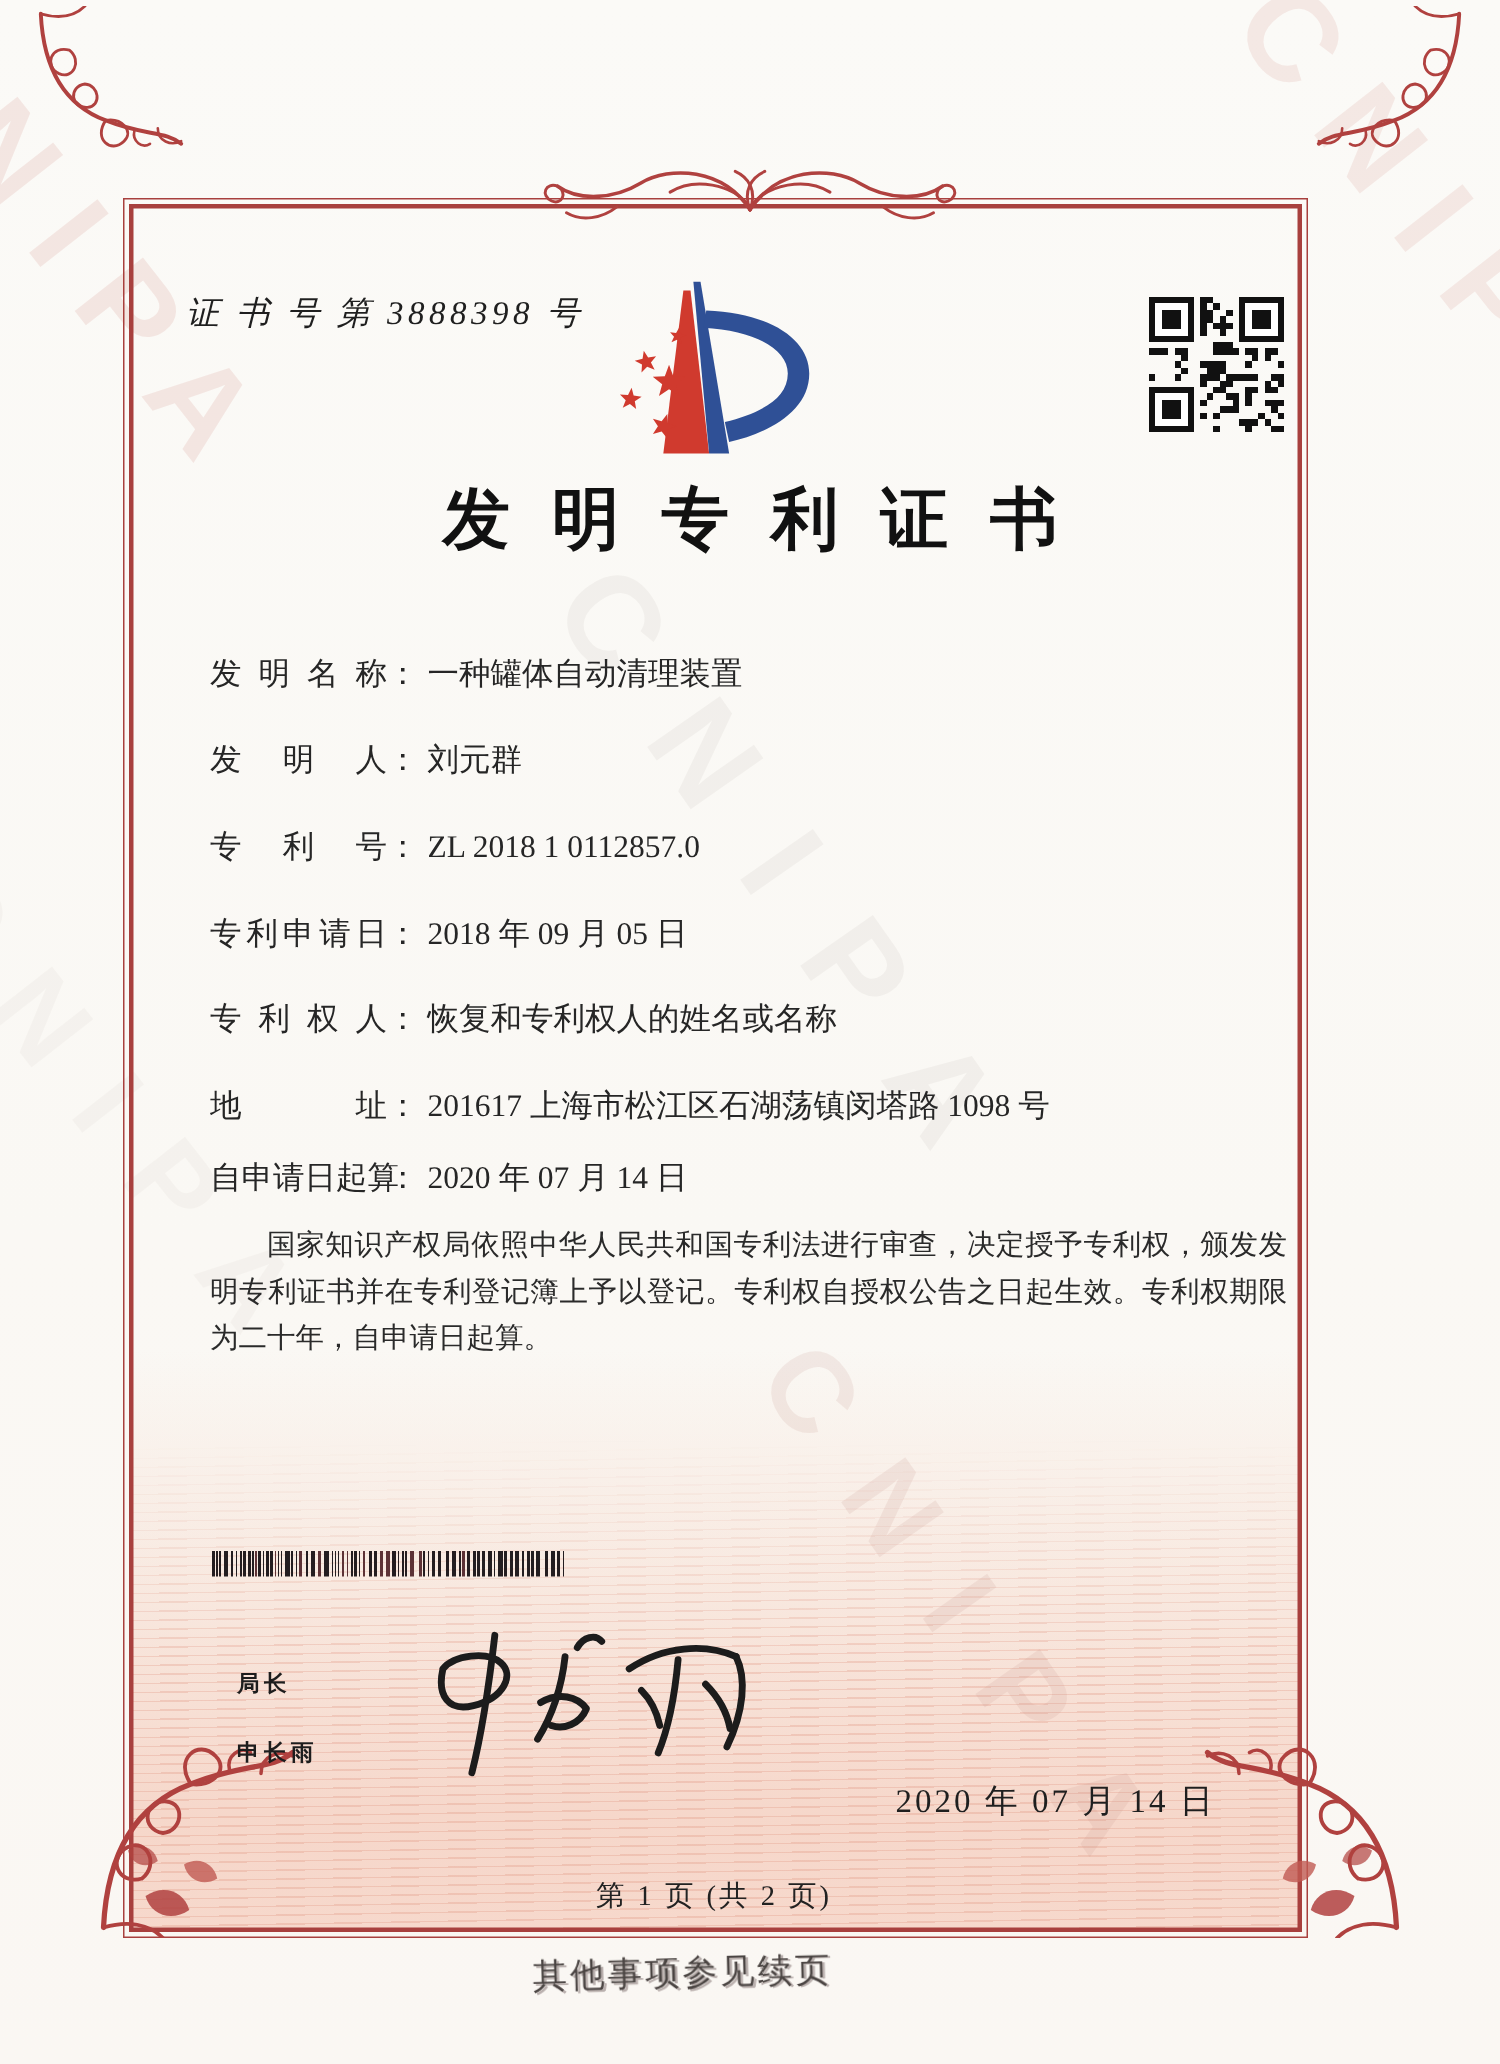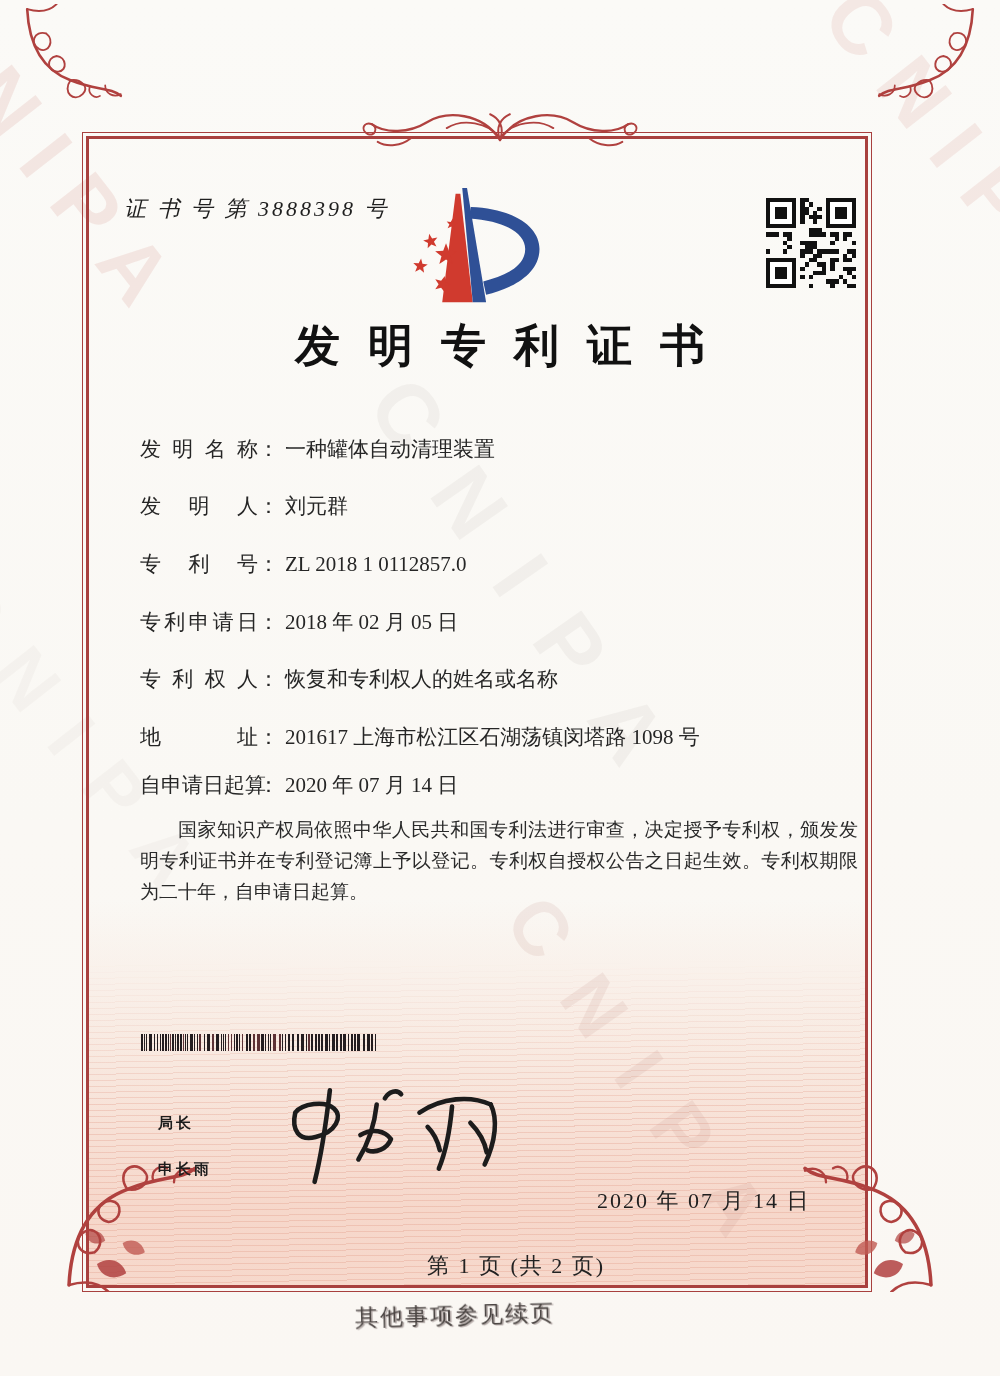--- a/index.html
+++ b/index.html
@@ -45,21 +45,21 @@
   .fcolon{display:inline-block;margin-right:6px;}
   .grant2{position:absolute;left:470px;top:0;}
   
   .body-text{position:absolute;left:140px;top:816px;width:718px;font-size:19px;line-height:31px;color:#2a2a2a;text-align:justify;font-family:Liberation Mono, monospace;}
   .body-text p{margin:0;text-indent:2em;}
   
   .barcode{position:absolute;left:141px;top:1034px;width:238px;height:17px;}
   .signer{position:absolute;left:158px;top:1100px;font-family:"Liberation Sans","DejaVu Sans",sans-serif;font-weight:bold;font-size:15px;color:#1d1d1d;line-height:46px;letter-spacing:3px;}
   .signature{position:absolute;left:268px;top:1078px;width:250px;height:112px;}
   .issue-date{position:absolute;left:597px;top:1186px;font-size:22px;letter-spacing:2px;color:#1f1f1f;}
-  .page-indicator{position:absolute;left:0;width:952px;top:1251px;text-align:center;font-size:22px;letter-spacing:2px;color:#222;padding-left:40px;}
+  .page-indicator{position:absolute;left:0;width:952px;top:1251px;text-align:center;font-size:19px;letter-spacing:2px;color:#222;}
   .note{
     position:absolute;left:455px;top:1300px;transform:translateX(-50%) rotate(-1.5deg);
     font-size:23px;letter-spacing:2px;color:#4a4442;
     text-shadow:1.6px .8px 0 rgba(90,70,70,.4);filter:blur(.2px);white-space:nowrap;
   }
 </style>
 </head>
 <body>
 
 <div class="page">
@@ -250,21 +250,21 @@
   <div class="frow" style="top:435px">
     <span class="flabel">发明名称</span><span class="fcolon">：</span><span>一种罐体自动清理装置</span>
   </div>
   <div class="frow" style="top:492px">
     <span class="flabel">发明人</span><span class="fcolon">：</span><span>刘元群</span>
   </div>
   <div class="frow" style="top:550px">
     <span class="flabel">专利号</span><span class="fcolon">：</span><span>ZL 2018 1 0112857.0</span>
   </div>
   <div class="frow" style="top:608px">
-    <span class="flabel">专利申请日</span><span class="fcolon">：</span><span>2018 年 02 月 05 日</span>
+    <span class="flabel">专利申请日</span><span class="fcolon">：</span><span>2018 年 09 月 05 日</span>
   </div>
   <div class="frow" style="top:665px">
     <span class="flabel">专利权人</span><span class="fcolon">：</span><span>恢复和专利权人的姓名或名称</span>
   </div>
   <div class="frow" style="top:723px">
     <span class="flabel">地址</span><span class="fcolon">：</span><span>201617 上海市松江区石湖荡镇闵塔路 1098 号</span>
   </div>
   <div class="frow" style="top:771px;width:730px">
     <span class="flabel">自申请日起算</span><span class="fcolon">：</span><span>2020 年 07 月 14 日</span>
   </div>

